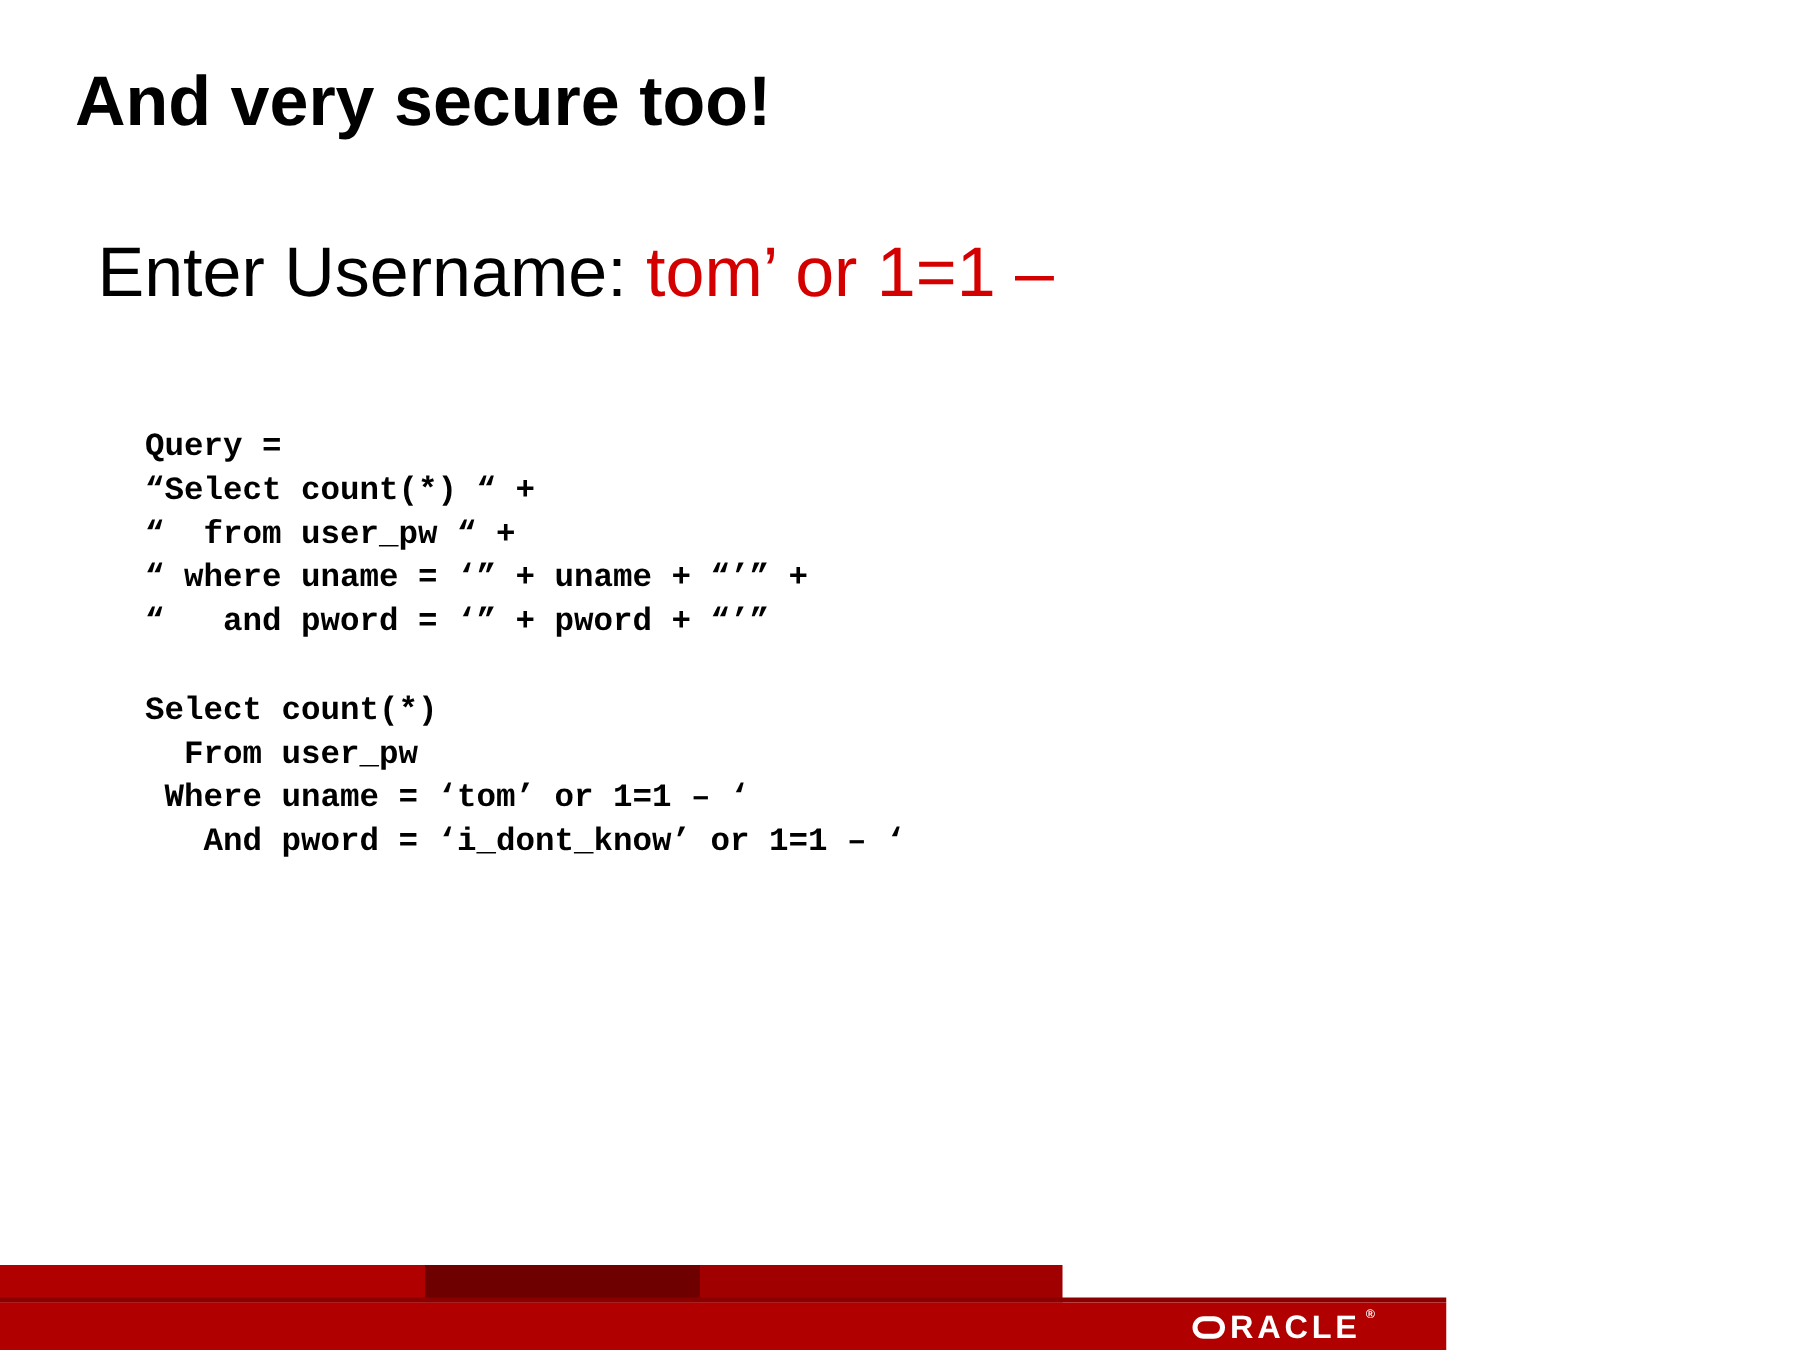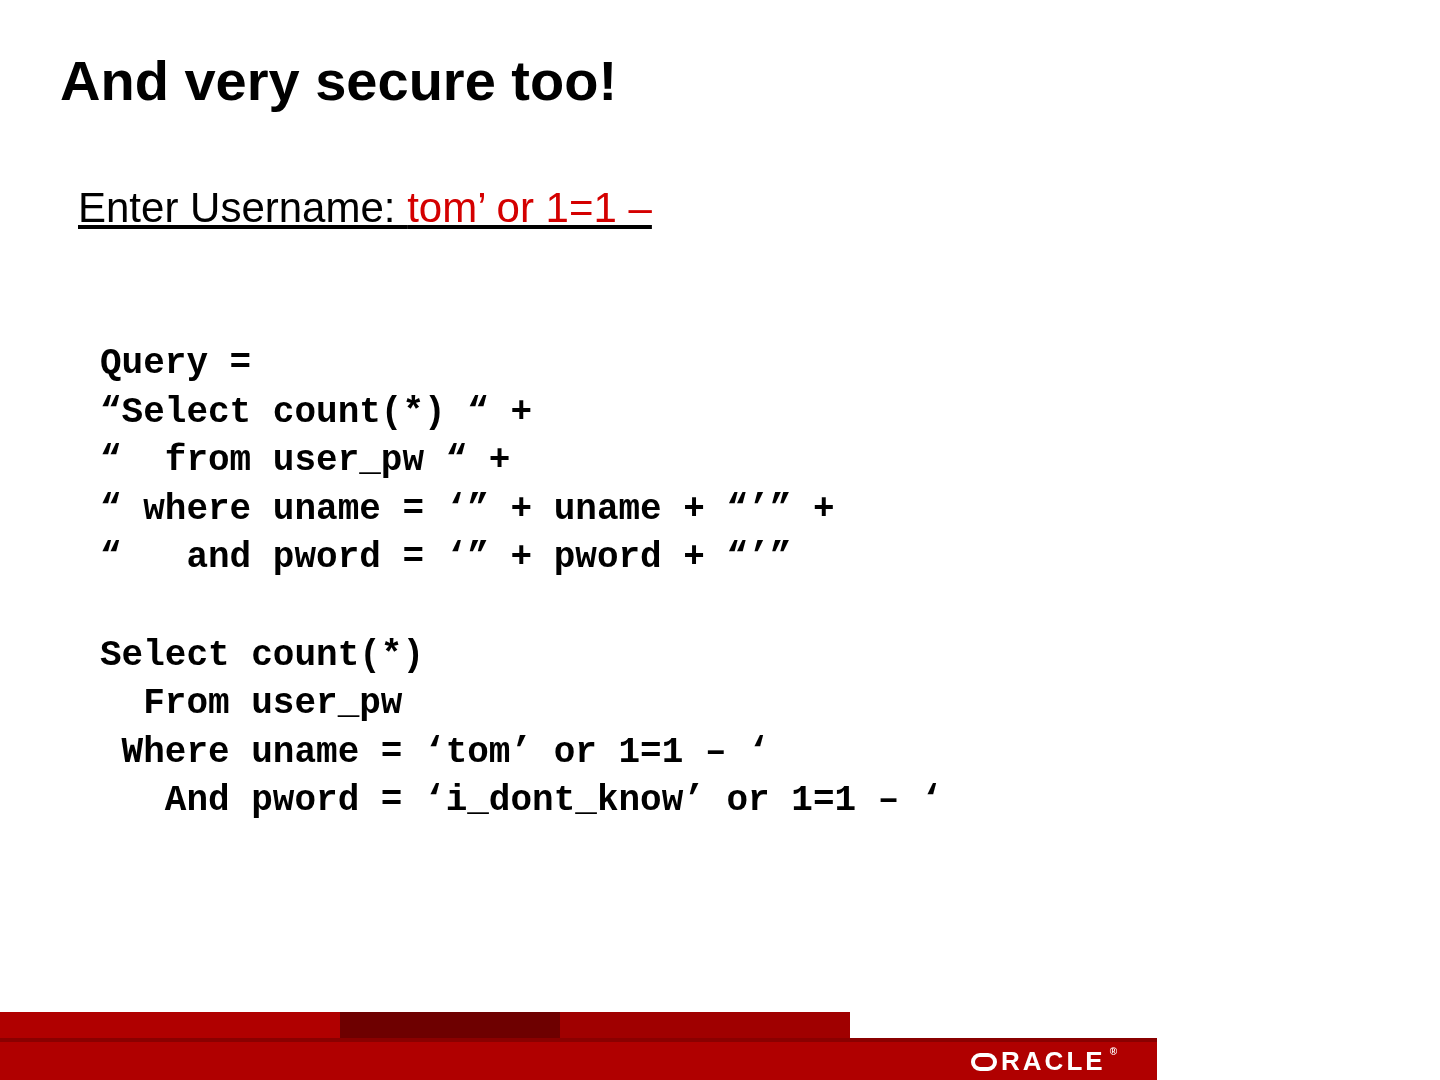--- a/index.html
+++ b/index.html
@@ -23,32 +23,31 @@
     position: absolute;
     left: 60px;
     top: 48px;
     font-size: 56px;
     font-weight: 700;
   }
   .prompts {
     position: absolute;
     left: 78px;
     top: 170px;
-    font-size: 42px;
+    font-size: 56px;
     line-height: 1.5;
-    text-decoration: underline;
   }
   .p-line { margin: 6px 0; }
   .red { color: #d40000; }
   .code-block {
     position: absolute;
-    left: 100px;
+    left: 116px;
     top: 340px;
     font-family: "Courier New", Courier, monospace;
-    font-size: 36px;
+    font-size: 26px;
     font-weight: 700;
     line-height: 1.35;
     white-space: pre;
   }
   .footer-bar {
     position: absolute;
     left: 0;
     bottom: 0;
     width: 100%;
     height: 38px;
@@ -70,21 +69,21 @@
     display: flex;
   }
   .seg {
     height: 30px;
   }
   .seg1 { width: 340px; background: #b00000; }
   .seg2 { width: 220px; background: #6e0000; }
   .seg3 { width: 290px; background: #a00000; }
   .oracle-logo {
     position: absolute;
-    right: 40px;
+    right: 57px;
     bottom: 6px;
     height: 26px;
     display: flex;
     align-items: center;
     color: #ffffff;
     font-family: Arial, Helvetica, sans-serif;
     font-weight: 700;
     letter-spacing: 3px;
     font-size: 26px;
   }

